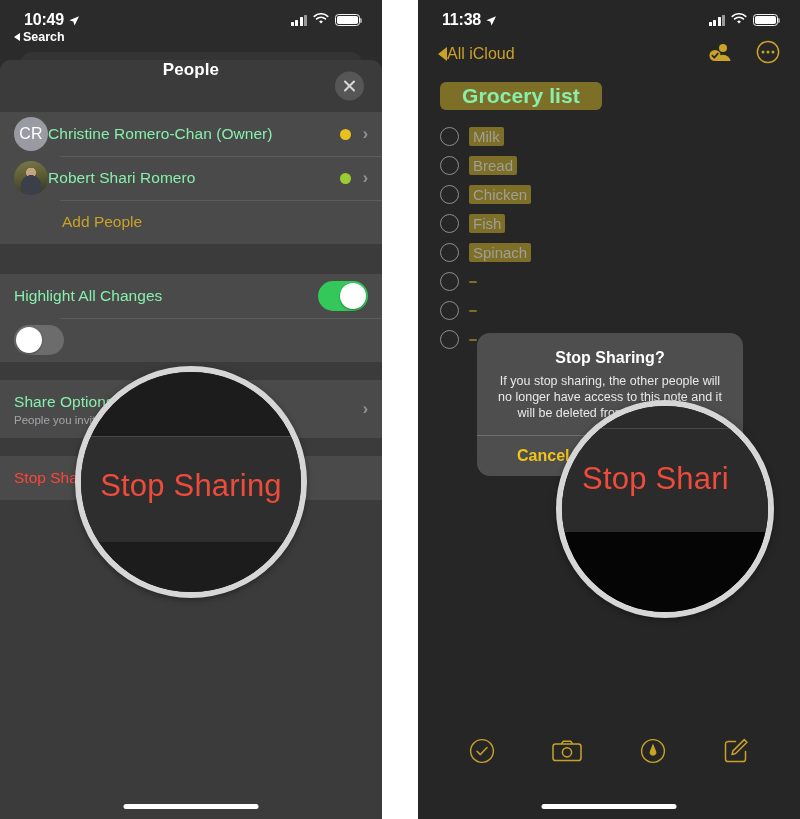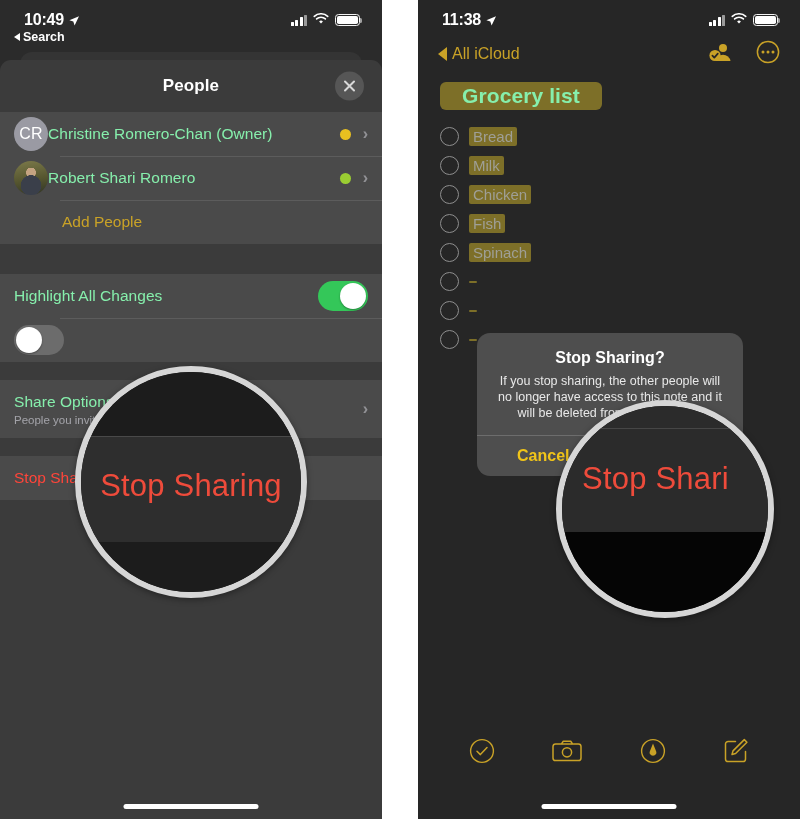--- a/index.html
+++ b/index.html
@@ -70,21 +70,21 @@
     position: absolute; left: 20px; top: 52px; right: 20px; height: 40px;
     background: #343434; border-radius: 12px 12px 0 0;
   }
   .sheet {
     position: absolute; left: 0; right: 0; top: 60px; bottom: 0;
     background: #3b3b3b; border-radius: 11px 11px 0 0;
     overflow: hidden;
   }
   .sheet-header {
     position: relative; height: 52px;
-    display: flex; align-items: center; justify-content: center;
+    display: flex; align-items: flex-start; justify-content: center;
   }
   .sheet-title { color: #fff; font-size: 17px; font-weight: 700; letter-spacing: 0.1px; }
   .sheet-close {
     position: absolute; right: 18px; top: 50%; transform: translateY(-50%);
     width: 29px; height: 29px; border-radius: 50%;
     background: #565656; display: flex; align-items: center; justify-content: center;
   }
   .sheet-close svg { display: block; }
 
   .list-group { background: #4a4a4a; }
@@ -138,21 +138,21 @@
 
   .home-indicator {
     position: absolute; bottom: 10px; left: 50%; transform: translateX(-50%);
     width: 135px; height: 5px; border-radius: 3px; background: #fff;
   }
 
   
   .notes-nav {
     display: flex; align-items: center; height: 40px; padding: 0 20px;
   }
-  .nav-back { display: flex; align-items: center; gap: 5px; color: #c9a227; font-size: 16px; }
+  .nav-back { display: flex; align-items: center; color: #c9a227; font-size: 16px; }
   .nav-chevron {
     width: 0; height: 0;
     border-top: 7px solid transparent; border-bottom: 7px solid transparent;
     border-right: 9px solid #c9a227;
   }
   .nav-actions { margin-left: auto; display: flex; align-items: center; gap: 22px; }
 
   .note-title-wrap { padding: 8px 20px 6px 22px; }
   .note-title {
     display: inline-block;
@@ -394,25 +394,25 @@
       </div>
     </div>
 
     <div class="note-title-wrap">
       <span class="note-title">Grocery list</span>
     </div>
 
     <div class="checklist">
       <div class="check-row">
         <span class="check-circle"></span>
+        <span class="check-text">Milk</span>
+      </div>
+      <div class="check-row">
+        <span class="check-circle"></span>
         <span class="check-text">Bread</span>
-      </div>
-      <div class="check-row">
-        <span class="check-circle"></span>
-        <span class="check-text">Milk</span>
       </div>
       <div class="check-row">
         <span class="check-circle"></span>
         <span class="check-text">Chicken</span>
       </div>
       <div class="check-row">
         <span class="check-circle"></span>
         <span class="check-text">Fish</span>
       </div>
       <div class="check-row">

